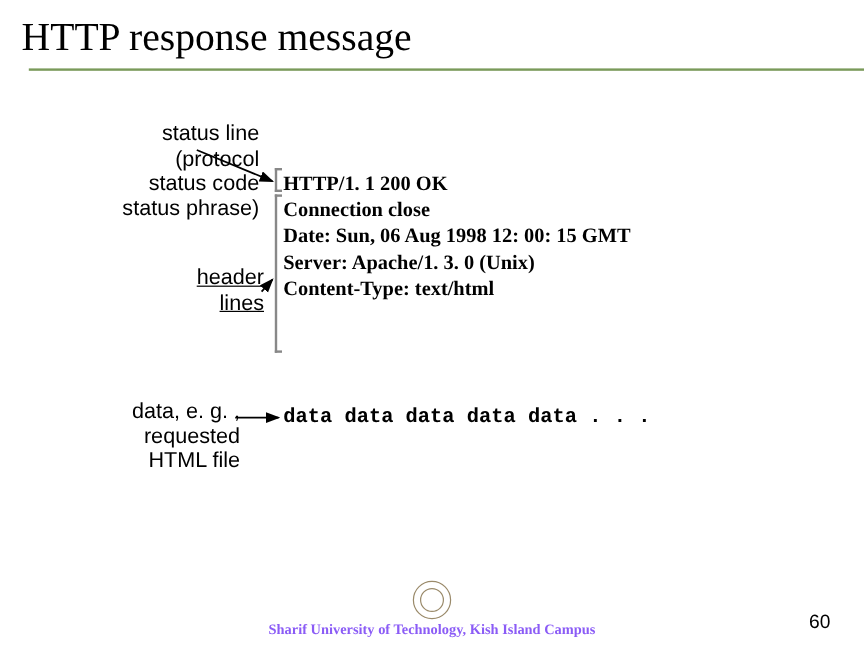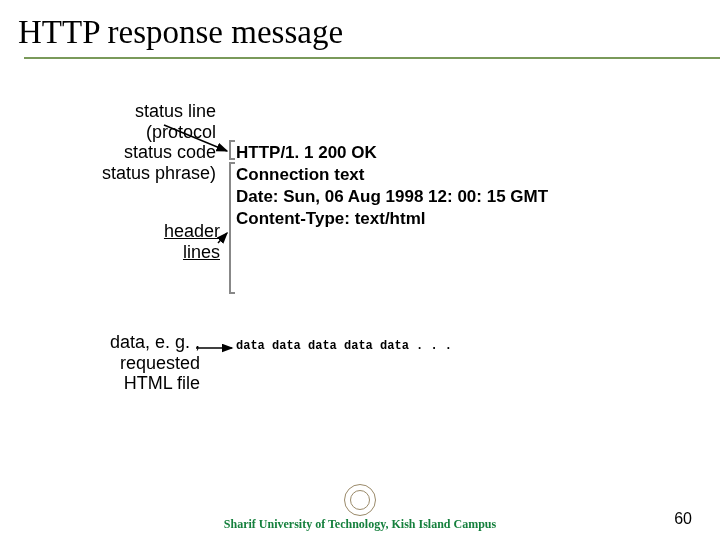--- a/index.html
+++ b/index.html
@@ -59,34 +59,34 @@
     position: absolute;
     top: 249px;
     left: 82px;
     text-align: right;
     width: 118px;
   }
   .code {
     position: absolute;
     left: 236px;
     top: 59px;
-    font-family: Liberation Sans, sans-serif;
+    font-family: Liberation Serif, serif;
     font-size: 17px;
     font-weight: bold;
     color: #000;
     line-height: 1.3;
     white-space: nowrap;
   }
   .code .row { display: block; }
   .data-row {
     position: absolute;
     left: 236px;
     top: 256px;
     font-family: "Courier New", Courier, monospace;
-    font-size: 12px;
+    font-size: 17px;
     font-weight: bold;
     color: #000;
   }
   .bracket {
     position: absolute;
     border-left: 2px solid #888;
     border-top: 2px solid #888;
     border-bottom: 2px solid #888;
   }
   .brk-status { left: 229px; top: 57px; width: 6px; height: 20px; }
@@ -99,21 +99,21 @@
   }
   .footer {
     position: absolute;
     bottom: 8px;
     left: 0;
     width: 720px;
     text-align: center;
     font-family: "Times New Roman", serif;
     font-size: 12px;
     font-weight: bold;
-    color: #15803d;
+    color: #8b5cf6;
   }
   .seal {
     position: absolute;
     bottom: 24px;
     left: 50%;
     transform: translateX(-50%);
     width: 32px; height: 32px;
     border: 1.5px solid #9a8a6a;
     border-radius: 50%;
     display: flex;
@@ -159,22 +159,23 @@
         <path d="M0,0 L8,3 L0,6 Z" fill="#000"></path>
       </marker>
     </defs>
     <line x1="164" y1="42" x2="227" y2="68" stroke="#000" stroke-width="1.5" marker-end="url(#ah)"></line>
     <line x1="218" y1="160" x2="227" y2="150" stroke="#000" stroke-width="1.5" marker-end="url(#ah)"></line>
     <line x1="196" y1="265" x2="232" y2="265" stroke="#000" stroke-width="1.5" marker-end="url(#ah)"></line>
   </svg>
 
   <div class="code">
     <span class="row">HTTP/1. 1 200 OK</span>
-    <span class="row">Connection text</span>
+    <span class="row">Connection close</span>
     <span class="row">Date: Sun, 06 Aug 1998 12: 00: 15 GMT</span>
+    <span class="row">Server: Apache/1. 3. 0 (Unix)</span>
     <span class="row">Content-Type: text/html</span>
   </div>
 
   <div class="data-row">data data data data data . . .</div>
 
 </div>
 
 <div class="seal">
   <div class="seal-inner"></div>
 </div>

